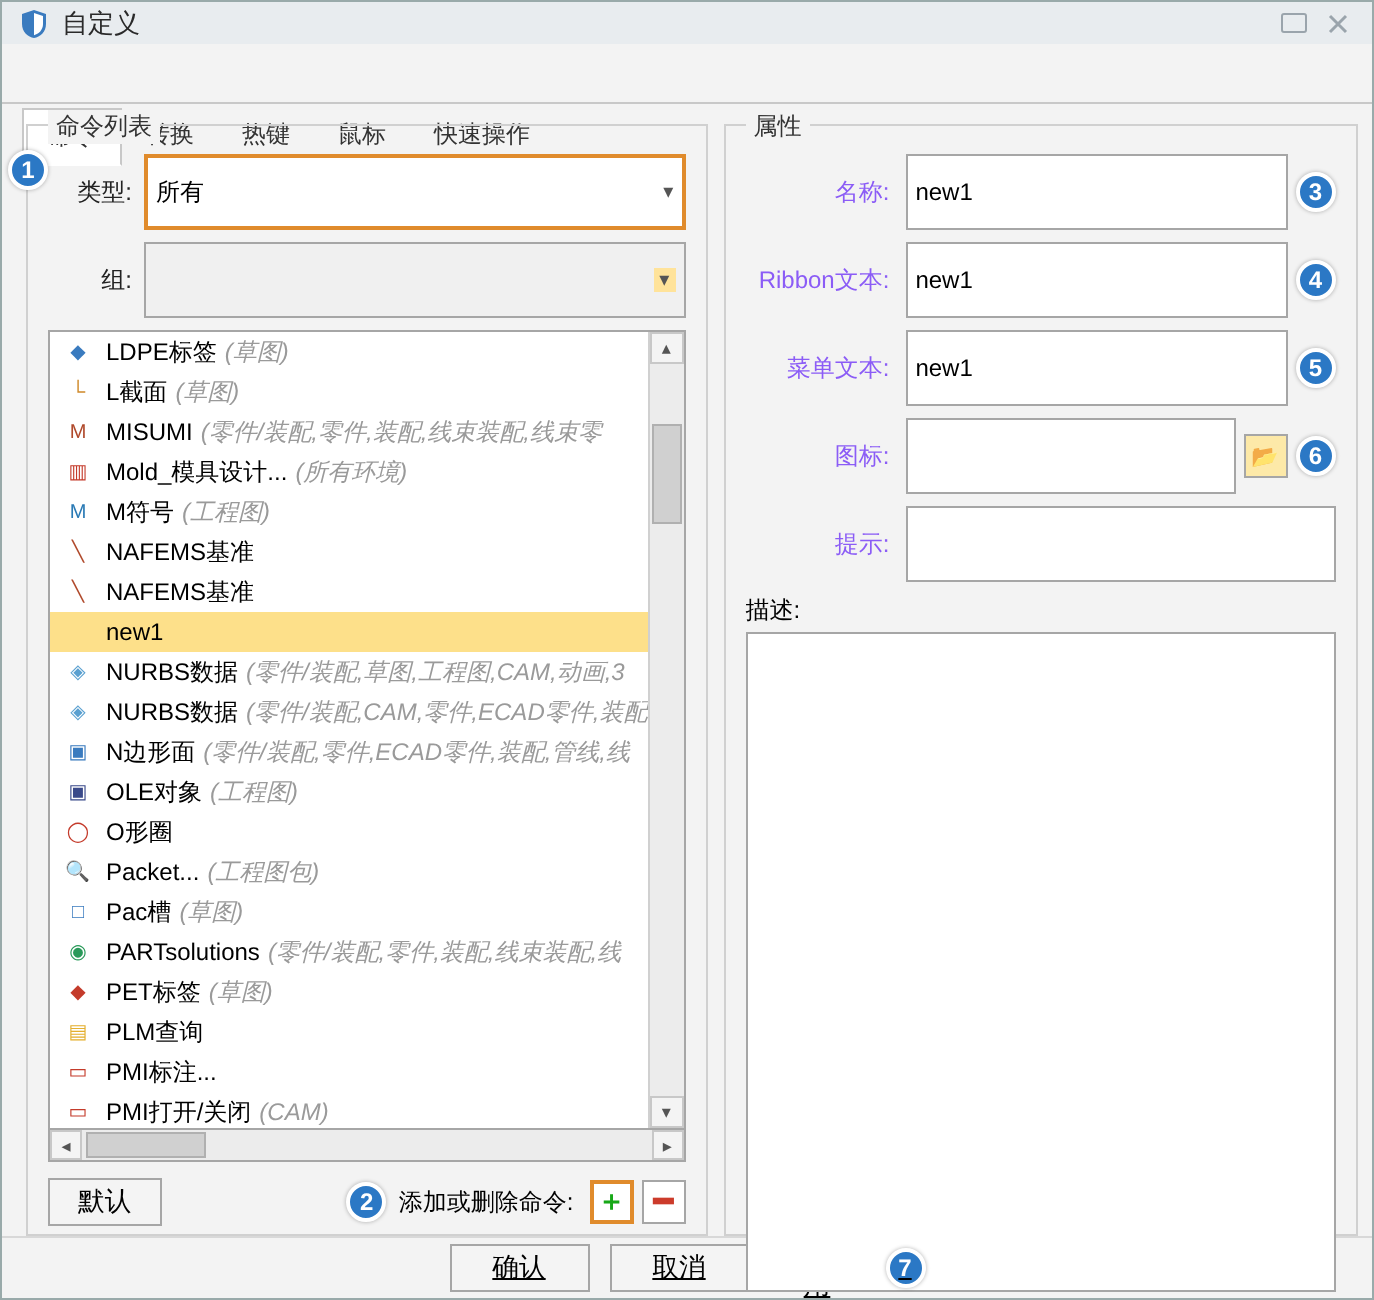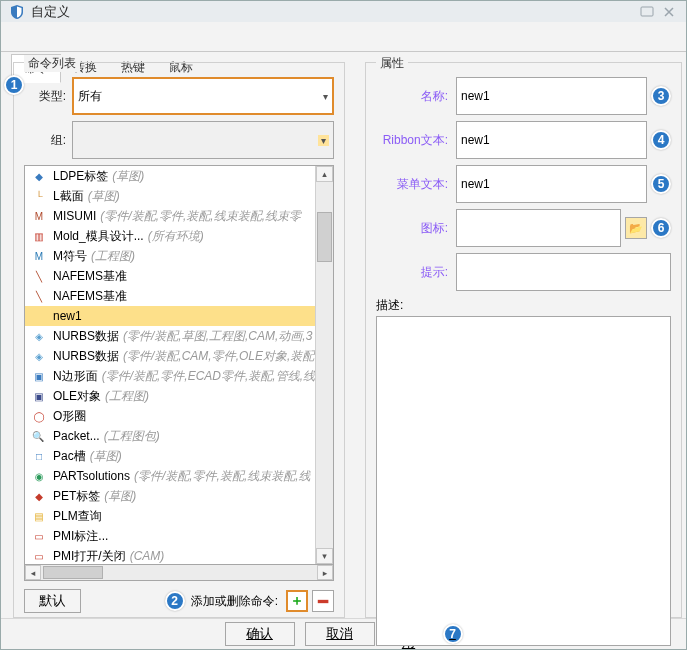--- a/index.html
+++ b/index.html
@@ -5,21 +5,21 @@
   * { box-sizing: border-box; margin: 0; padding: 0; }
   html, body { width: 687px; height: 650px; font-family: "Microsoft YaHei", Arial, sans-serif; font-size: 12px; background: #fff; }
   .window { width: 687px; height: 650px; background: #f3f3f3; border: 1px solid #9aa; position: relative; display: flex; flex-direction: column; }
   .titlebar { height: 28px; background: #e8ecef; display: flex; align-items: center; padding: 0 8px; }
   .titlebar .shield { width: 16px; height: 16px; margin-right: 6px; display:inline-block; }
   .titlebar .title { color: #2a2a2a; font-size: 13px; flex:1; }
   .tb-ctrl { width:18px; height:16px; margin-left:4px; color:#9aa4ac; display:flex; align-items:center; justify-content:center; cursor:default; }
   .tabs { height: 30px; border-bottom: 1px solid #c8c8c8; display:flex; padding-left:10px; background:#f3f3f3; }
   .tab { height:29px; padding:0 12px; display:flex; align-items:center; color:#333; cursor:pointer;margin-top:31px; }
   .tab.active { background:#fff; border:1px solid #c8c8c8; border-bottom:1px solid #fff; position:relative; top:1px; }
-  .body { flex:1; display:flex; padding:10px 12px 0 12px; gap:20px;justify-content:space-between; }
+  .body { flex:1; display:flex; padding:10px 12px 0 12px; gap:8px;justify-content:space-between; }
   .fieldset-label { position:absolute; top:-8px; left:10px; background:#f3f3f3; padding:0 4px; color:#333; }
   .panel { position:relative; border:1px solid #d0d0d0; padding:14px 10px 10px 10px; }
   .panel.left { flex:0 0 330px; height:556px; }
   .panel.right { flex:1; height:556px; }
   .row { display:flex; align-items:center; margin-bottom:6px; }
   .row label { width:42px; text-align:right; margin-right:6px; color:#222; }
   .select, .input { height:38px; border:1px solid #a6a6a6; background:#fff; padding:1px 4px; font-size:12px; }
   .select { display:flex; align-items:center; justify-content:space-between; }
   .select .caret { font-size:10px; color:#555; }
   .type-row .select { flex:1; border:2px solid #e08b2c; }
@@ -78,20 +78,21 @@
           <path stroke="#9aa4ac" stroke-width="1.5" d="M2 2 L10 10 M10 2 L2 10"></path>
         </svg>
       </span>
   </div>
 
   <div class="tabs">
     <div class="tab active">命令</div>
     <div class="tab">转换</div>
     <div class="tab">热键</div>
     <div class="tab">鼠标</div>
+    <div class="tab">快速操作</div>
   </div>
 
   <div class="body">
 
     <div class="panel left">
       <span class="fieldset-label">命令列表</span>
       <div class="callout" style="left:-10px; top:12px;">1</div>
 
       <div class="row type-row">
         <label>类型:</label>
@@ -150,21 +151,21 @@
               <span>new1</span>
             </div>
             <div class="li">
               <span class="ico" style="color: rgb(90, 160, 208);">◈</span>
               <span>NURBS数据</span>
               <span class="hint">(零件/装配,草图,工程图,CAM,动画,3</span>
             </div>
             <div class="li">
               <span class="ico" style="color: rgb(90, 160, 208);">◈</span>
               <span>NURBS数据</span>
-              <span class="hint">(零件/装配,CAM,零件,OLE对象,装配</span>
+              <span class="hint">(零件/装配,CAM,零件,ECAD零件,装配</span>
             </div>
             <div class="li">
               <span class="ico" style="color: rgb(58, 123, 191);">▣</span>
               <span>N边形面</span>
               <span class="hint">(零件/装配,零件,ECAD零件,装配,管线,线</span>
             </div>
             <div class="li">
               <span class="ico" style="color: rgb(58, 74, 138);">▣</span>
               <span>OLE对象</span>
               <span class="hint">(工程图)</span>

